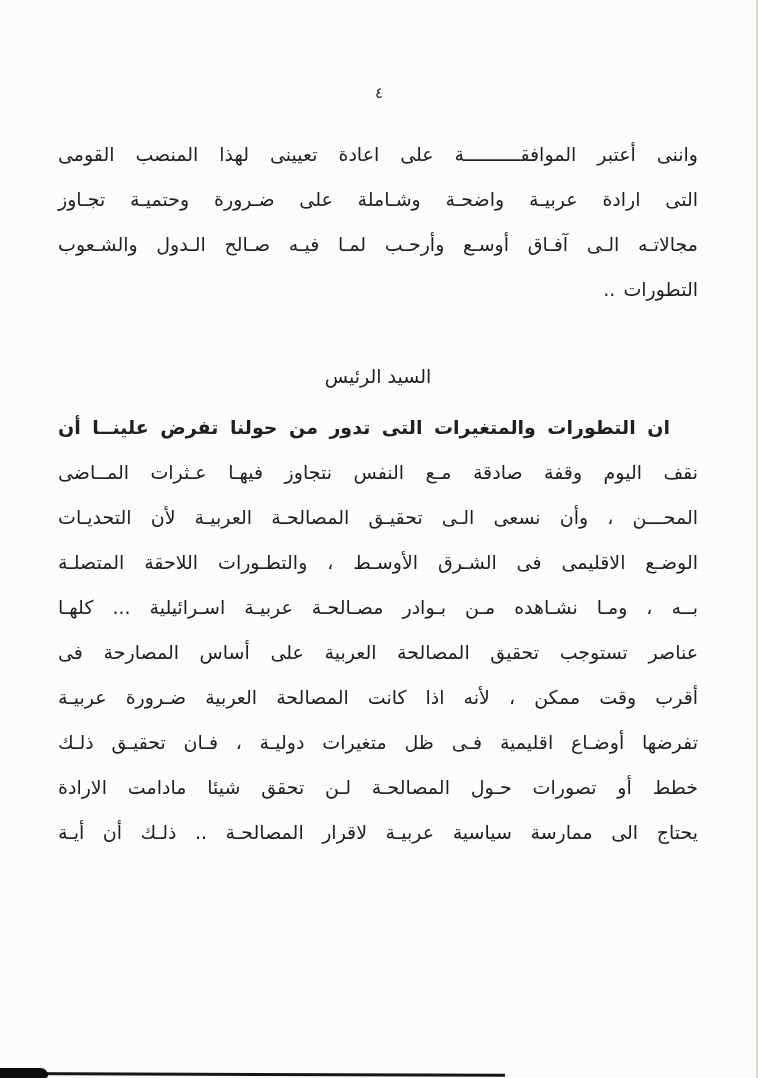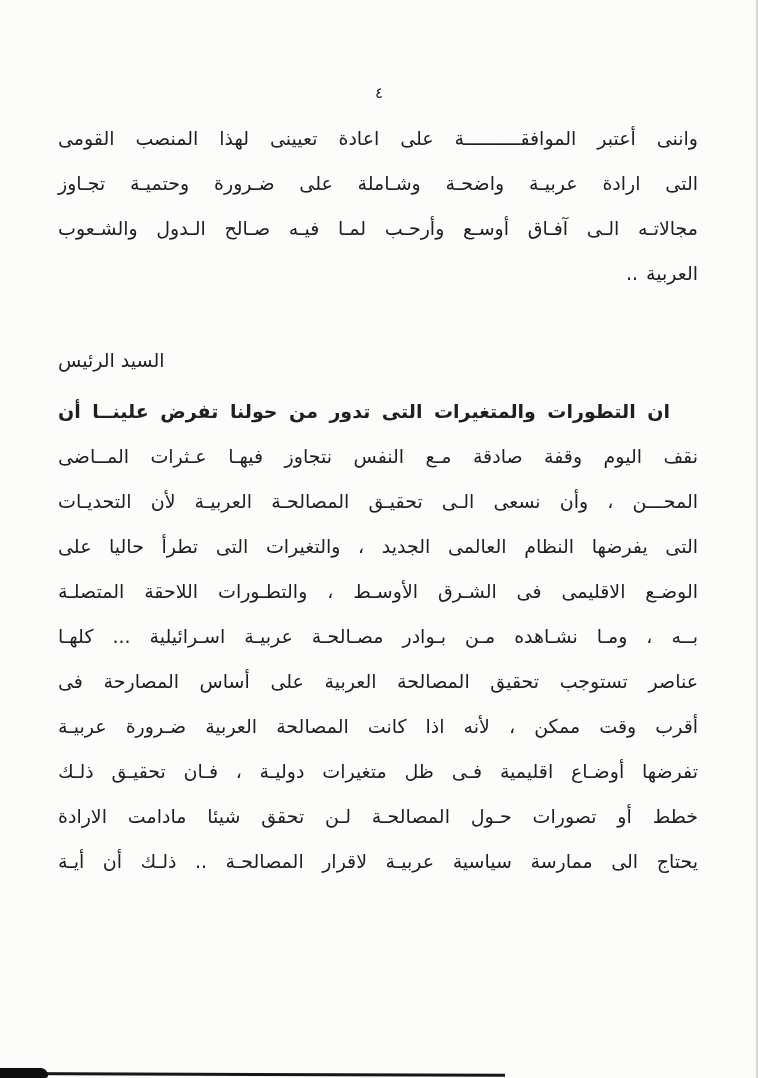--- a/index.html
+++ b/index.html
@@ -18,21 +18,21 @@
     position: absolute;
     top: 84px;
     left: 0;
     width: 100%;
     text-align: center;
     font-size: 15px;
     color: #222;
   }
   .text-block {
     position: absolute;
-    top: 116px;
+    top: 132px;
     right: 60px;
     width: 640px;
     direction: rtl;
   }
   .line {
     font-size: 19px;
     line-height: 45px;
     text-align: justify;
     text-align-last: justify;
     word-spacing: 2px;
@@ -41,21 +41,21 @@
     text-align: right;
     text-align-last: right;
   }
   .line.indent {
     padding-right: 28px;
     font-weight: bold;
   }
   .salutation {
     font-size: 19px;
     line-height: 45px;
-    text-align: left;
+    text-align: center;
     margin-top: 42px;
     margin-bottom: 6px;
   }
   
   .edge-right {
     position: absolute;
     top: 0; right: 0;
     width: 2px; height: 100%;
     background: #d8d8d2;
   }
@@ -84,28 +84,27 @@
 
 <div class="page">
 
   <div class="page-number">٤</div>
 
   <div class="text-block" dir="rtl" lang="ar">
 
     <p class="line">واننى أعتبر الموافقــــــــــة على اعادة تعيينى لهذا المنصب القومى</p>
     <p class="line">التى ارادة عربيـة واضحـة وشـاملة على ضـرورة وحتميـة تجـاوز</p>
     <p class="line">مجالاتـه الـى آفـاق أوسـع وأرحـب لمـا فيـه صـالح الـدول والشـعوب</p>
-    <p class="line align-right">العربية ..</p>
+    <p class="line align-right">التطورات ..</p>
 
     <p class="salutation">السيد الرئيس</p>
 
     <p class="line indent">ان التطورات والمتغيرات التى تدور من حولنا تفرض علينــا أن</p>
     <p class="line">نقف اليوم وقفة صادقة مـع النفس نتجاوز فيهـا عـثرات المــاضى</p>
     <p class="line">المحـــن ، وأن نسعى الـى تحقيـق المصالحـة العربيـة لأن التحديـات</p>
-    <p class="line">التى يفرضها النظام العالمى الجديد ، والتغيرات التى تطرأ حاليا على</p>
     <p class="line">الوضـع الاقليمى فى الشـرق الأوسـط ، والتطـورات اللاحقة المتصلـة</p>
     <p class="line">بــه ، ومـا نشـاهده مـن بـوادر مصـالحـة عربيـة اسـرائيلية ... كلهـا</p>
     <p class="line">عناصر تستوجب تحقيق المصالحة العربية على أساس المصارحة فى</p>
     <p class="line">أقرب وقت ممكن ، لأنه اذا كانت المصالحة العربية ضـرورة عربيـة</p>
     <p class="line">تفرضها أوضـاع اقليمية فـى ظل متغيرات دوليـة ، فـان تحقيـق ذلـك</p>
     <p class="line">خطط أو تصورات حـول المصالحـة لـن تحقق شيئا مادامت الارادة</p>
     <p class="line">يحتاج الى ممارسة سياسية عربيـة لاقرار المصالحـة .. ذلـك أن أيـة</p>
 
   </div>
 

